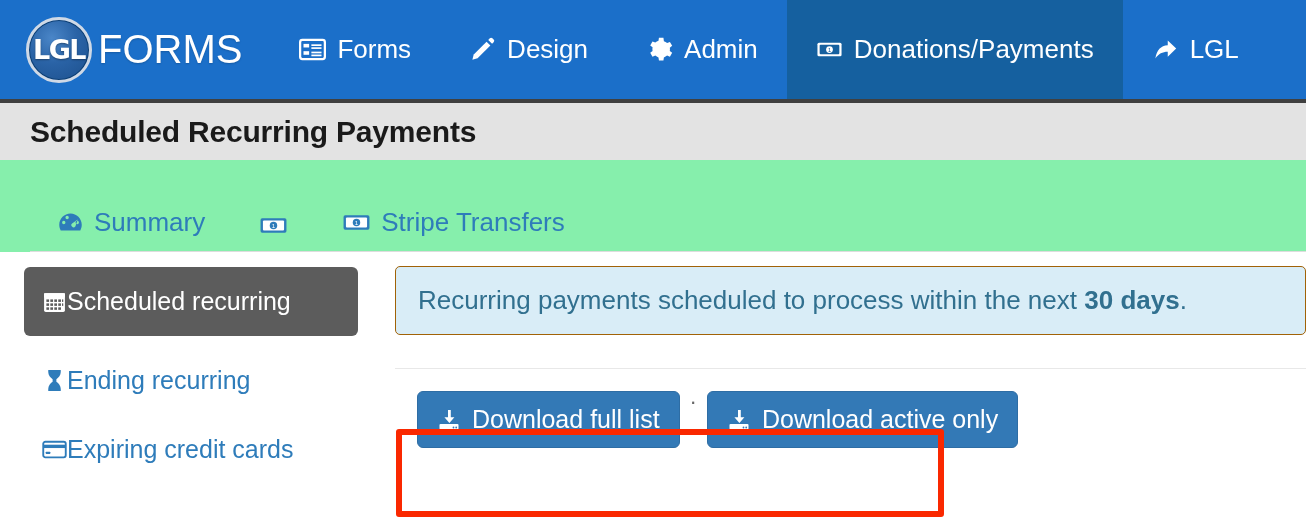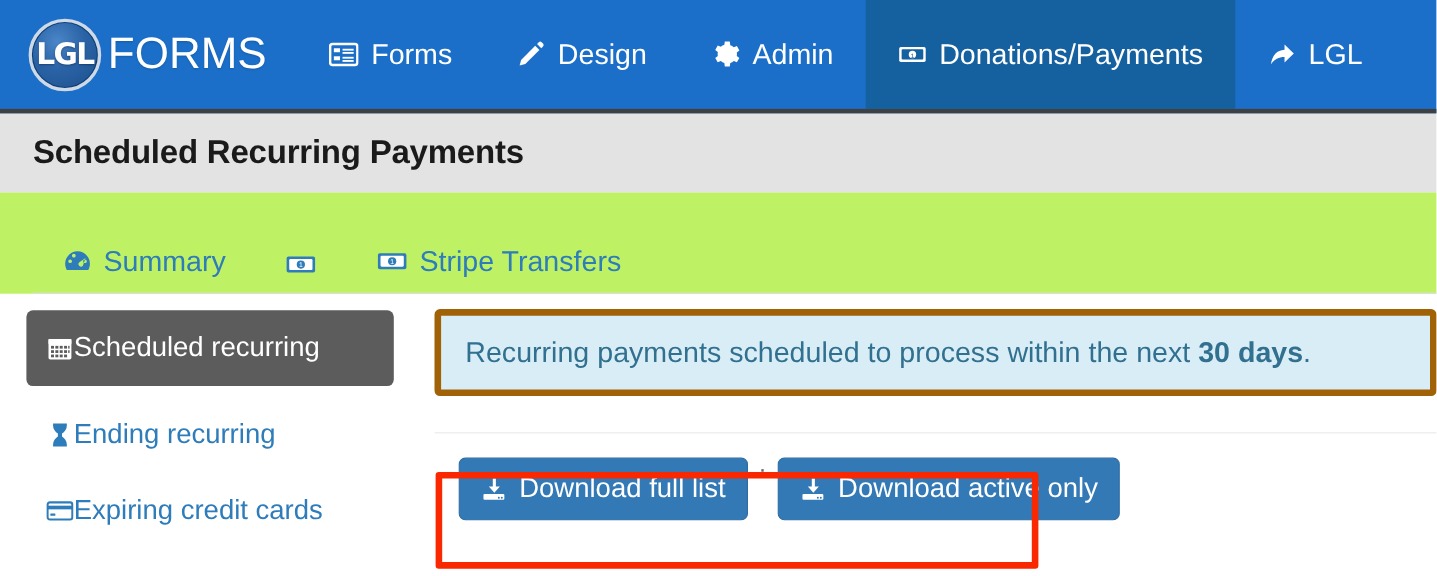--- a/index.html
+++ b/index.html
@@ -60,38 +60,38 @@
     font-weight: 400;
     cursor: pointer;
     white-space: nowrap;
     text-decoration: none;
   }
   .nav-item.active { background: #15609f; }
   .nav-item .nico { display: inline-flex; align-items: center; }
 
   
   .titlebar {
-    height: 72px;
+    height: 57px;
     background: #e3e3e3;
     display: flex;
     align-items: center;
     padding-left: 30px;
   }
   .titlebar h1 {
     font-size: 30px;
     font-weight: bold;
     color: #1a1a1a;
     letter-spacing: -0.2px;
   }
 
   
   .tabs-wrap {
     position: relative;
     height: 92px;
-    background: #bef264;
+    background: #86efac;
     padding-left: 30px;
     display: flex;
     align-items: flex-end;
   }
   .tabs-wrap::after {
     content: "";
     position: absolute;
     left: 30px; right: 0; bottom: 0;
     height: 1px; background: #dddddd;
   }
@@ -149,21 +149,21 @@
     margin-bottom: 15px;
   }
   .side-item + .side-item { margin-top: 10px; }
 
   .main {
     flex: 1 1 auto;
     padding-right: 0px;
   }
   .alert {
     background: #d9edf7;
-    border: 6px solid #a16207;
+    border: 1px solid #a16207;
     border-radius: 5px;
     color: #31708f;
     font-size: 26px;
     padding: 18px 22px;
     margin-right: 0px;
   }
   .alert b { font-weight: bold; }
 
   .divider {
     height: 1px;

